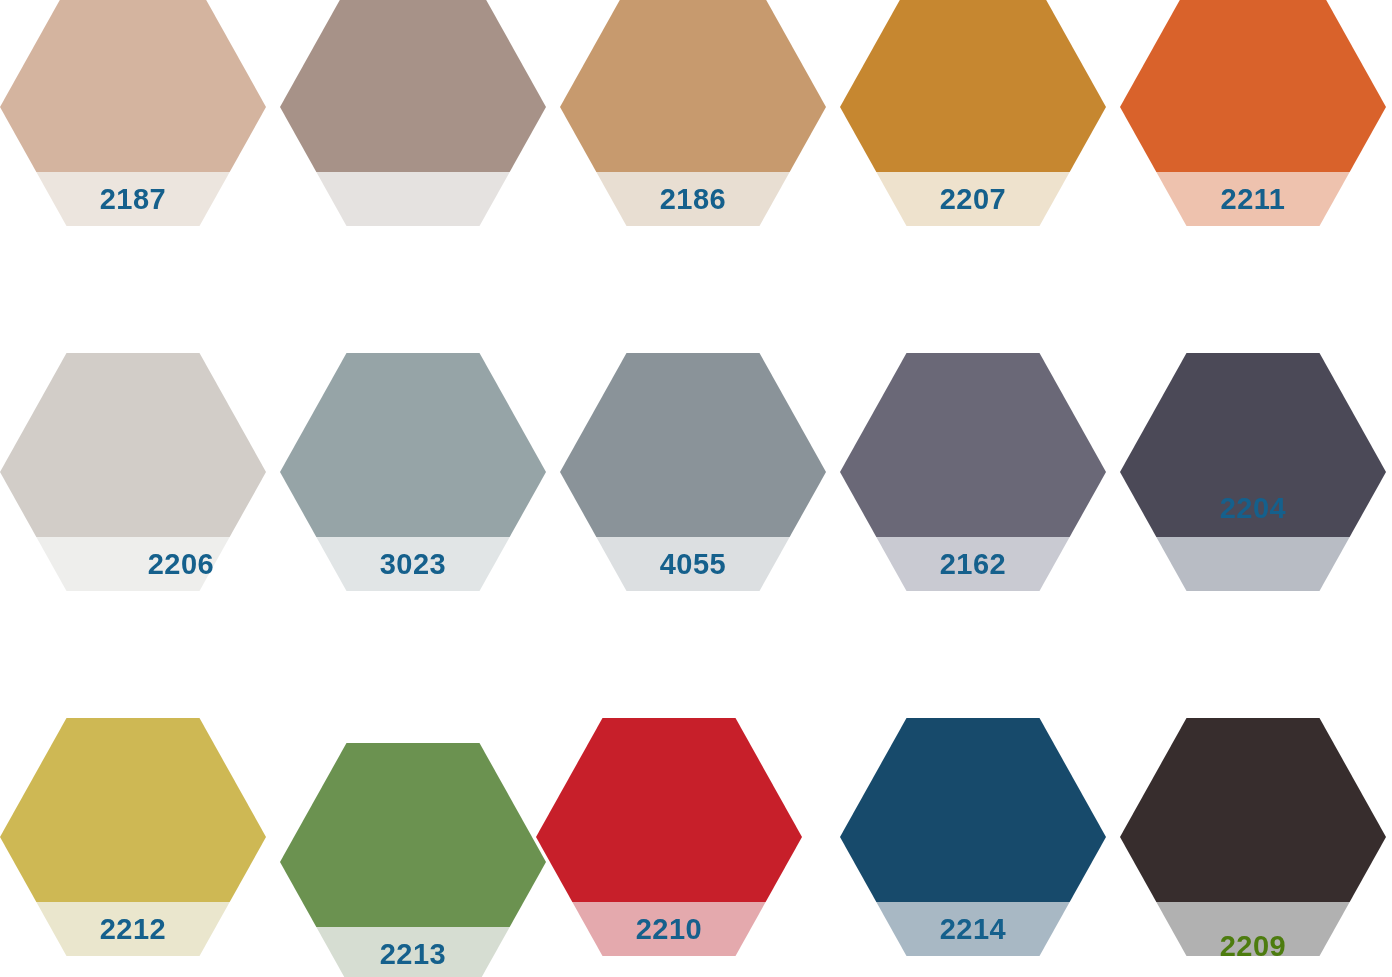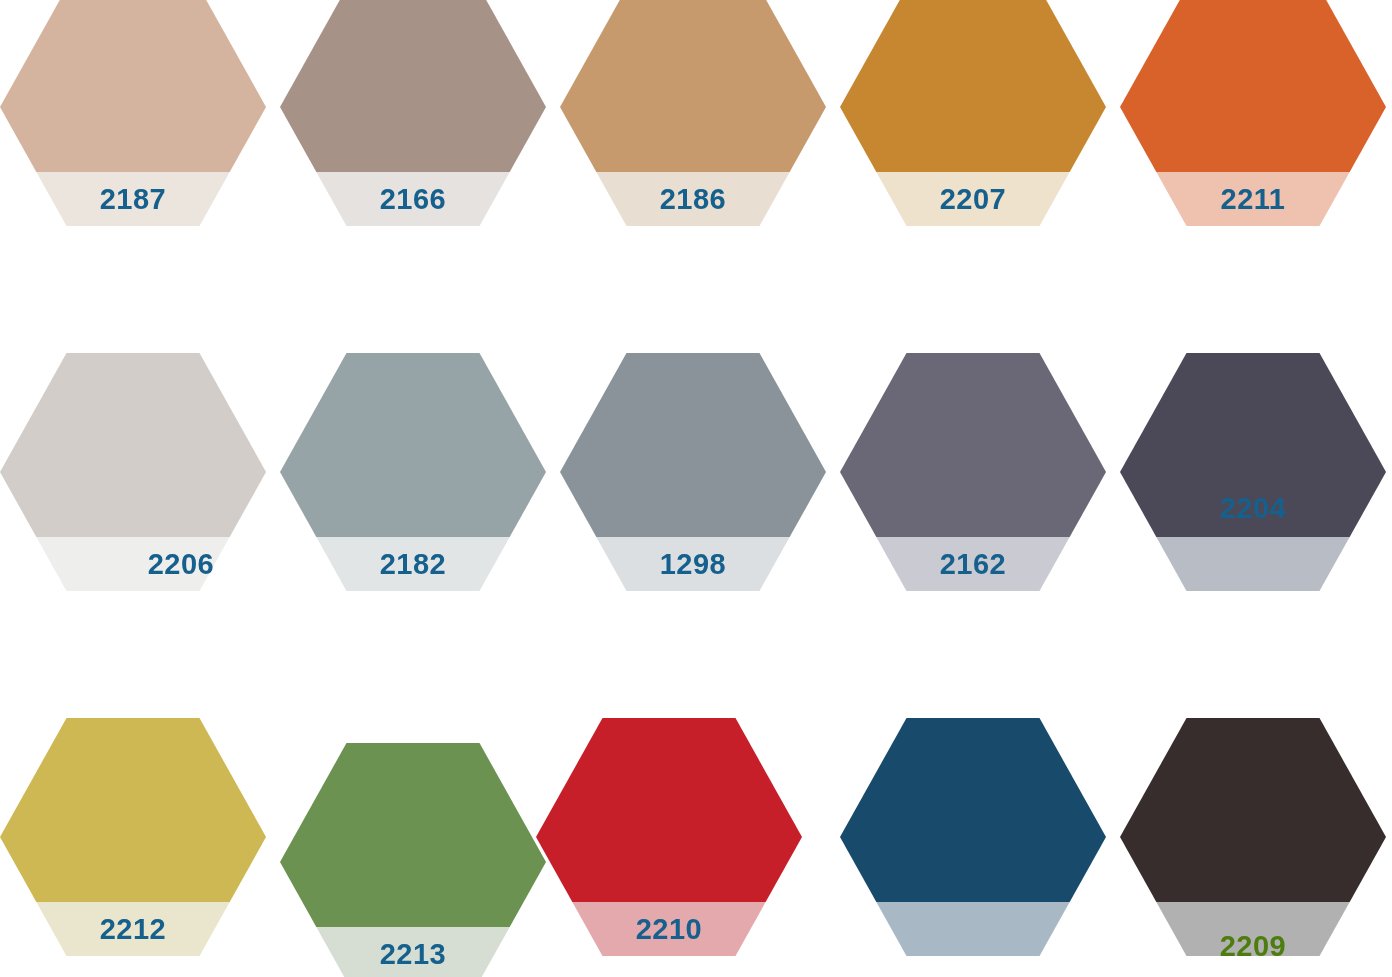--- a/index.html
+++ b/index.html
@@ -84,21 +84,20 @@
         <div class="hex-main" style="background: rgb(212, 180, 159);"></div>
         <div class="hex-band" style="background: rgb(236, 229, 222);"></div>
       </div>
       <div class="hex-label" style="color: rgb(21, 96, 140);">2187</div>
     </div>
     <div class="swatch" style="left: 280px; top: -12px; width: 266px; height: 238px;">
       <div class="hex">
         <div class="hex-main" style="background: rgb(167, 146, 136);"></div>
         <div class="hex-band" style="background: rgb(229, 226, 224);"></div>
       </div>
-      <div class="hex-label" style="color: rgb(21, 96, 140);">2166</div>
     </div>
     <div class="swatch" style="left: 560px; top: -12px; width: 266px; height: 238px;">
       <div class="hex">
         <div class="hex-main" style="background: rgb(199, 154, 110);"></div>
         <div class="hex-band" style="background: rgb(232, 222, 210);"></div>
       </div>
       <div class="hex-label" style="color: rgb(21, 96, 140);">2186</div>
     </div>
     <div class="swatch" style="left: 840px; top: -12px; width: 266px; height: 238px;">
       <div class="hex">
@@ -119,28 +118,28 @@
         <div class="hex-main" style="background: rgb(210, 205, 200);"></div>
         <div class="hex-band" style="background: rgb(238, 238, 236);"></div>
       </div>
       <div class="hex-label" style="color: rgb(21, 96, 140); margin-left: 48px;">2206</div>
     </div>
     <div class="swatch" style="left: 280px; top: 353px; width: 266px; height: 238px;">
       <div class="hex">
         <div class="hex-main" style="background: rgb(150, 164, 167);"></div>
         <div class="hex-band" style="background: rgb(225, 229, 230);"></div>
       </div>
-      <div class="hex-label" style="color: rgb(21, 96, 140);">2182</div>
+      <div class="hex-label" style="color: rgb(21, 96, 140);">3023</div>
     </div>
     <div class="swatch" style="left: 560px; top: 353px; width: 266px; height: 238px;">
       <div class="hex">
         <div class="hex-main" style="background: rgb(138, 147, 153);"></div>
         <div class="hex-band" style="background: rgb(220, 223, 225);"></div>
       </div>
-      <div class="hex-label" style="color: rgb(21, 96, 140);">1298</div>
+      <div class="hex-label" style="color: rgb(21, 96, 140);">4055</div>
     </div>
     <div class="swatch" style="left: 840px; top: 353px; width: 266px; height: 238px;">
       <div class="hex">
         <div class="hex-main" style="background: rgb(106, 104, 119);"></div>
         <div class="hex-band" style="background: rgb(201, 202, 210);"></div>
       </div>
       <div class="hex-label" style="color: rgb(21, 96, 140);">2162</div>
     </div>
     <div class="swatch" style="left: 1120px; top: 353px; width: 266px; height: 174px;">
       <div class="hex">
@@ -168,20 +167,21 @@
         <div class="hex-main" style="background: rgb(199, 31, 42);"></div>
         <div class="hex-band" style="background: rgb(228, 169, 173);"></div>
       </div>
       <div class="hex-label" style="color: rgb(21, 96, 140);">2210</div>
     </div>
     <div class="swatch" style="left: 840px; top: 718px; width: 266px; height: 238px;">
       <div class="hex">
         <div class="hex-main" style="background: rgb(23, 74, 107);"></div>
         <div class="hex-band" style="background: rgb(168, 184, 196);"></div>
       </div>
+      <div class="hex-label" style="color: rgb(21, 96, 140);">2214</div>
     </div>
     <div class="swatch" style="left: 1120px; top: 718px; width: 266px; height: 238px;">
       <div class="hex">
         <div class="hex-main" style="background: rgb(55, 45, 45);"></div>
         <div class="hex-band" style="background: rgb(177, 177, 177);"></div>
       </div>
       <div class="hex-label" style="color: #4d7c0f; margin-top: 17px;">2209</div>
     </div>
   </div>
 

